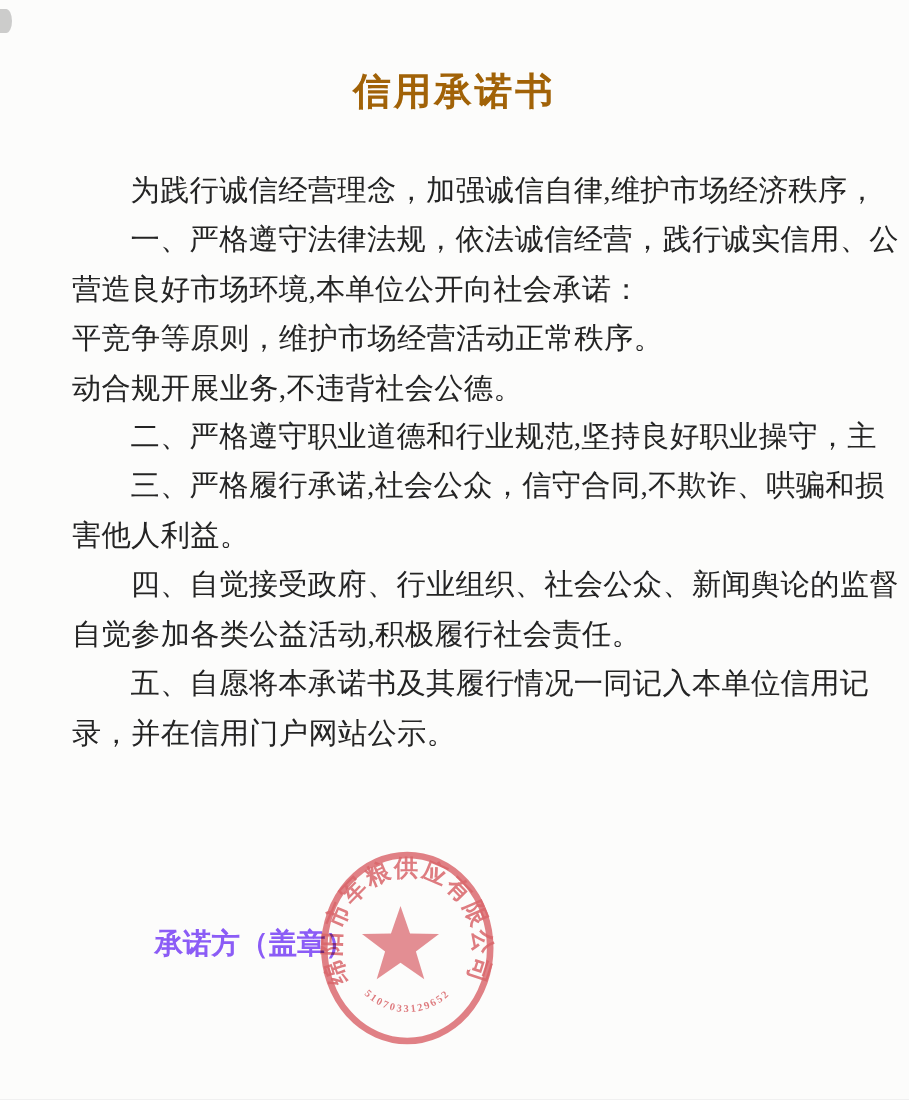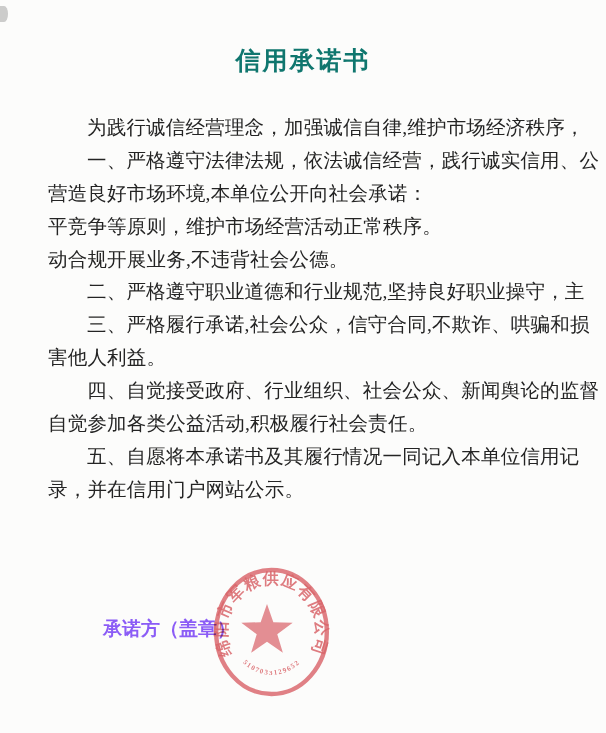--- a/index.html
+++ b/index.html
@@ -24,21 +24,21 @@
     border-radius: 0 60% 60% 0;
   }
   .doc-title {
     position: absolute;
     left: 0; right: 0;
     top: 44px;
     text-align: center;
     font-size: 25px;
     font-weight: bold;
     letter-spacing: 2px;
-    color: #0f766e;
+    color: #a16207;
   }
   .doc-body {
     position: absolute;
     left: 48px;
     top: 112px;
     width: 482px;
   }
   .line {
     height: 32.9px;
     line-height: 32.9px;

